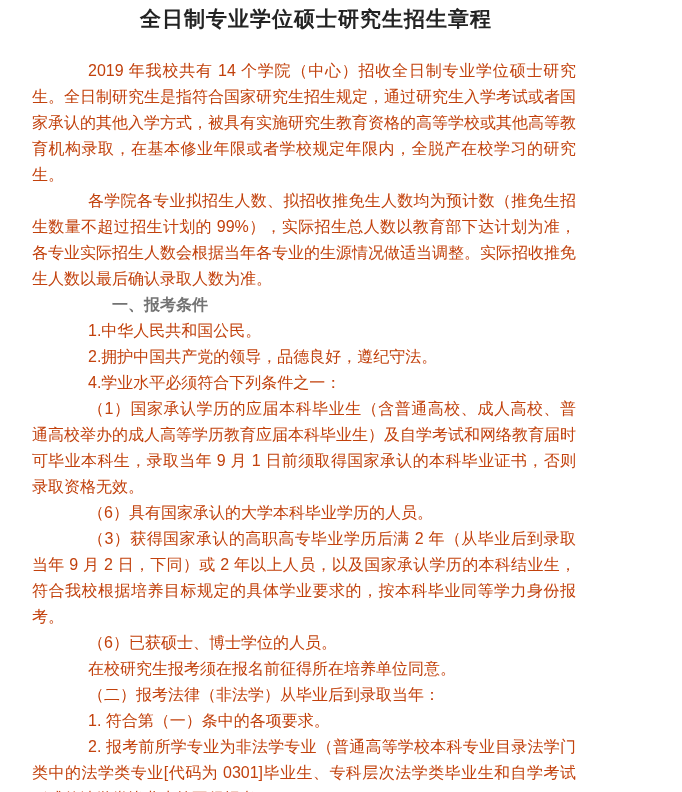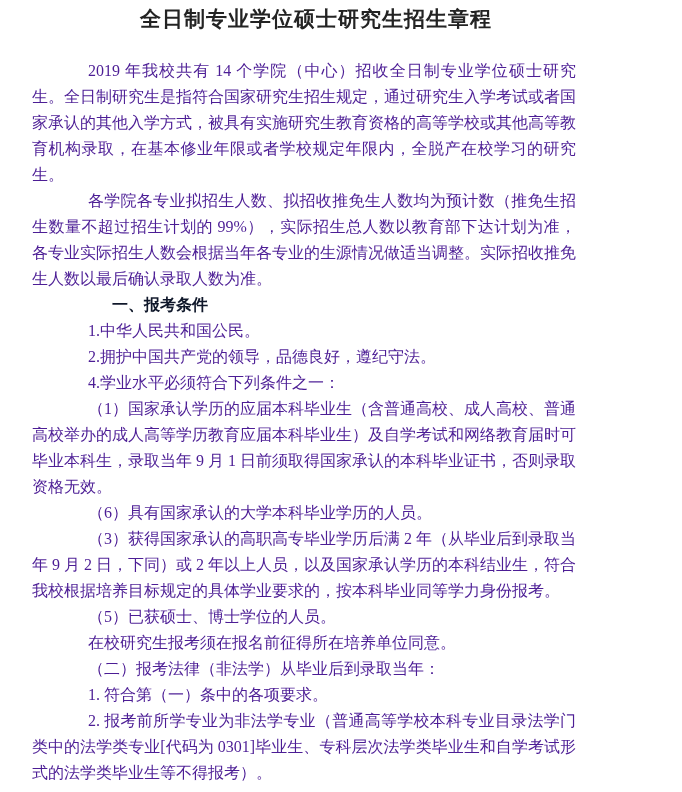--- a/index.html
+++ b/index.html
@@ -7,21 +7,21 @@
     padding: 0;
     background: #ffffff;
   }
   .page {
     position: relative;
     width: 632px;
     height: 792px;
     overflow: hidden;
     background: #ffffff;
     color: #2d2d2d;
-    font-family: Liberation Serif, serif;
+    font-family: Liberation Sans, sans-serif;
     -webkit-font-smoothing: antialiased;
   }
   .doc-title {
     margin: 0;
     padding-top: 4px;
     width: 100%;
     text-align: center;
     font-size: 21px;
     font-weight: bold;
     line-height: 30px;
@@ -32,45 +32,45 @@
     margin-top: 24px;
     padding: 0 56px 0 32px; 
   }
   .doc-body p {
     margin: 0;
     font-size: 16px;
     line-height: 26px;
     text-align: justify;
     text-justify: inter-character;
     word-break: break-all;
-    color: #4c1d95;
+    color: #c2410c;
   }
   .doc-body p.body {
     text-indent: 3.5em;
   }
   .doc-body p.heading {
     text-indent: 5em;
     font-weight: bold;
-    color: #0f172a;
+    color: #737373;
   }
 </style>
 </head>
 <body>
 
 <div class="page">
   <h1 class="doc-title">全日制专业学位硕士研究生招生章程</h1>
   <div class="doc-body">
       <p class="body">2019 年我校共有 14 个学院（中心）招收全日制专业学位硕士研究生。全日制研究生是指符合国家研究生招生规定，通过研究生入学考试或者国家承认的其他入学方式，被具有实施研究生教育资格的高等学校或其他高等教育机构录取，在基本修业年限或者学校规定年限内，全脱产在校学习的研究生。</p>
       <p class="body">各学院各专业拟招生人数、拟招收推免生人数均为预计数（推免生招生数量不超过招生计划的 99%），实际招生总人数以教育部下达计划为准，各专业实际招生人数会根据当年各专业的生源情况做适当调整。实际招收推免生人数以最后确认录取人数为准。</p>
       <p class="heading">一、报考条件</p>
       <p class="body">1.中华人民共和国公民。</p>
       <p class="body">2.拥护中国共产党的领导，品德良好，遵纪守法。</p>
       <p class="body">4.学业水平必须符合下列条件之一：</p>
       <p class="body">（1）国家承认学历的应届本科毕业生（含普通高校、成人高校、普通高校举办的成人高等学历教育应届本科毕业生）及自学考试和网络教育届时可毕业本科生，录取当年 9 月 1 日前须取得国家承认的本科毕业证书，否则录取资格无效。</p>
       <p class="body">（6）具有国家承认的大学本科毕业学历的人员。</p>
       <p class="body">（3）获得国家承认的高职高专毕业学历后满 2 年（从毕业后到录取当年 9 月 2 日，下同）或 2 年以上人员，以及国家承认学历的本科结业生，符合我校根据培养目标规定的具体学业要求的，按本科毕业同等学力身份报考。</p>
-      <p class="body">（5）已获硕士、博士学位的人员。</p>
+      <p class="body">（6）已获硕士、博士学位的人员。</p>
       <p class="body">在校研究生报考须在报名前征得所在培养单位同意。</p>
       <p class="body">（二）报考法律（非法学）从毕业后到录取当年：</p>
       <p class="body">1. 符合第（一）条中的各项要求。</p>
       <p class="body">2. 报考前所学专业为非法学专业（普通高等学校本科专业目录法学门类中的法学类专业[代码为 0301]毕业生、专科层次法学类毕业生和自学考试形式的法学类毕业生等不得报考）。</p>
     </div>
 </div>
 
 </body></html>

